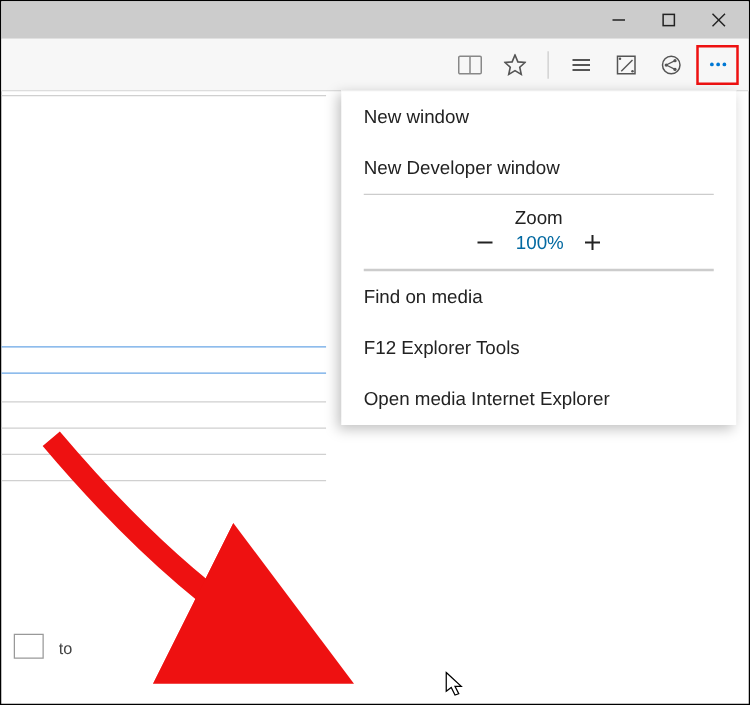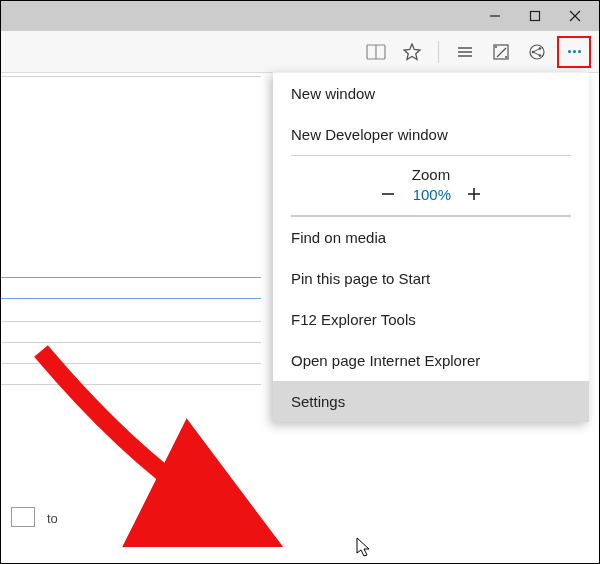--- a/index.html
+++ b/index.html
@@ -297,24 +297,22 @@
       </div>
     </div>
   </div>
   <div class="menu-sep-wrap">
       <div class="menu-sep"></div>
     </div>
   <div class="menu-sep-wrap">
       <div class="menu-sep"></div>
     </div>
   <div class="menu-item">Find on media</div>
-  <div class="menu-item">Pin this page to Start</div>
   <div class="menu-item">F12 Explorer Tools</div>
-  <div class="menu-item">Open page Internet Explorer</div>
-  <div class="menu-item hovered">Settings</div>
+  <div class="menu-item">Open media Internet Explorer</div>
 </div>
 
 <svg class="arrow-svg">
   <defs>
     <marker id="ah" markerWidth="8" markerHeight="8" refX="6" refY="4" orient="auto">
       <polygon points="0,0 8,4 0,8" fill="#e11"></polygon>
     </marker>
   </defs>
   <path d="M 40 350 Q 150 480 250 530" stroke="#e11" stroke-width="18" fill="none" marker-end="url(#ah)"></path>
 </svg>

